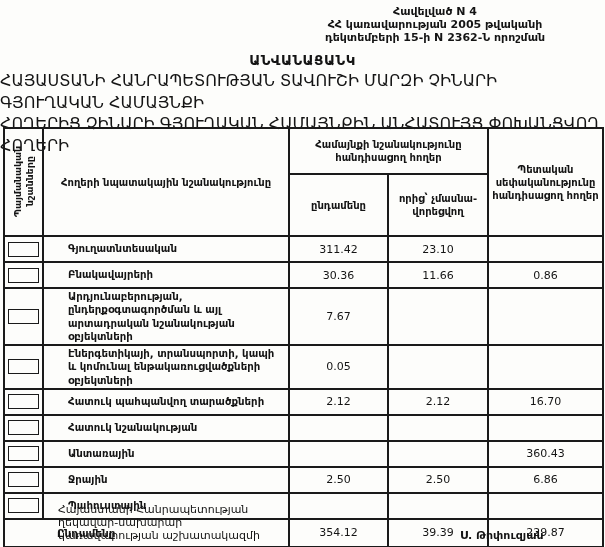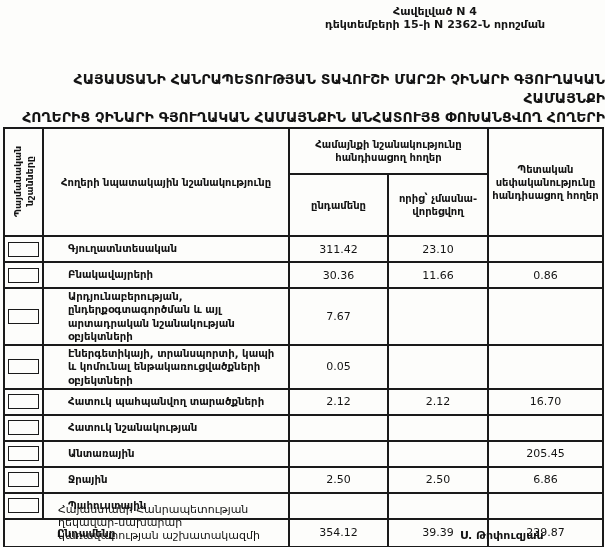--- a/index.html
+++ b/index.html
@@ -26,23 +26,23 @@
     position: absolute;
     top: 52px; left: 0; width: 100%;
     text-align: center;
     font-weight: bold;
     font-size: 13.5px;
     letter-spacing: .5px;
   }
   .subtitle {
     position: absolute;
     top: 70px; left: 0; width: 100%;
-    text-align: right;
-    font-weight: bold;
-    font-size: 14px;
+    text-align: left;
+    font-weight: normal;
+    font-size: 16px;
     line-height: 1.35;
   }
   
   table.land-table {
     position: absolute;
     top: 127px; left: 3px;
     width: 599px;
     border-collapse: collapse;
     table-layout: fixed;
   }
@@ -108,23 +108,25 @@
     font-size: 11px;
   }
 </style>
 </head>
 <body>
 
 <div class="page">
 
   <div class="appendix">
     <div>Հավելված N 4</div>
+    <div>ՀՀ կառավարության 2005 թվականի</div>
     <div>դեկտեմբերի 15-ի N 2362-Ն որոշման</div>
   </div>
 
+  <div class="doc-title">ԱՆՎԱՆԱՑԱՆԿ</div>
 
   <div class="subtitle">
     <div>ՀԱՅԱՍՏԱՆԻ ՀԱՆՐԱՊԵՏՈՒԹՅԱՆ ՏԱՎՈՒՇԻ ՄԱՐԶԻ ՉԻՆԱՐԻ ԳՅՈՒՂԱԿԱՆ ՀԱՄԱՅՆՔԻ</div>
     <div>ՀՈՂԵՐԻՑ ՉԻՆԱՐԻ ԳՅՈՒՂԱԿԱՆ ՀԱՄԱՅՆՔԻՆ ԱՆՀԱՏՈՒՅՑ ՓՈԽԱՆՑՎՈՂ ՀՈՂԵՐԻ</div>
   </div>
 
   <table class="land-table">
     <colgroup>
       <col style="width:39px">
       <col style="width:246px">
@@ -209,21 +211,21 @@
           <td class="num"></td>
         </tr>
 
         <tr>
           <td class="cb-cell">
             <div class="checkbox"></div>
           </td>
           <td class="label">Անտառային</td>
           <td class="num"></td>
           <td class="num"></td>
-          <td class="num">205.45</td>
+          <td class="num">360.43</td>
         </tr>
 
         <tr>
           <td class="cb-cell">
             <div class="checkbox"></div>
           </td>
           <td class="label">Ջրային</td>
           <td class="num">2.50</td>
           <td class="num">2.50</td>
           <td class="num">6.86</td>

